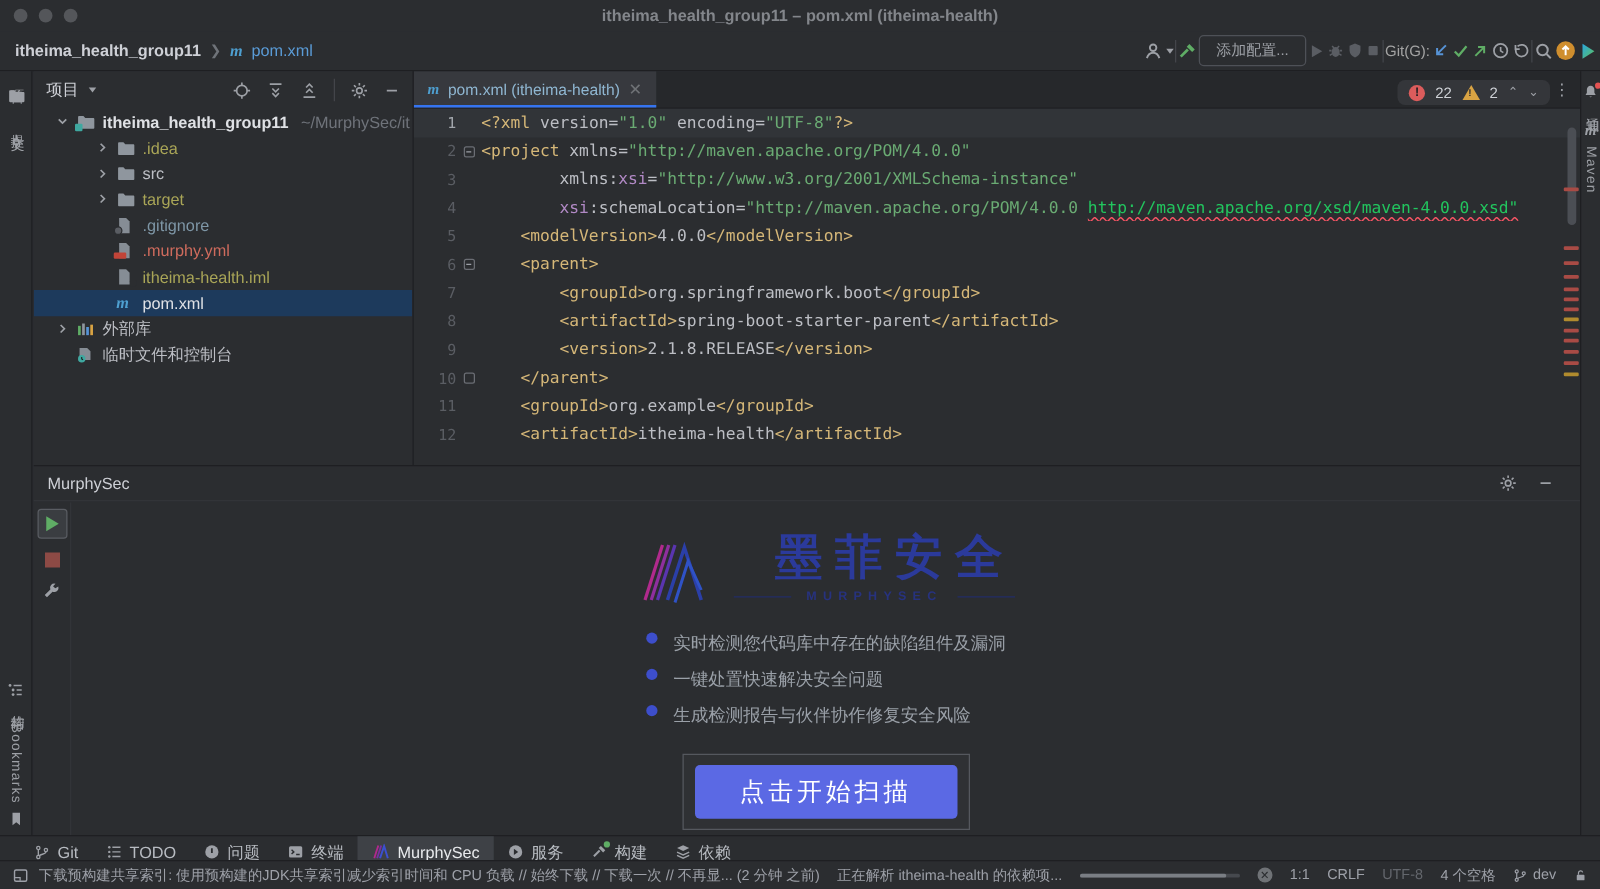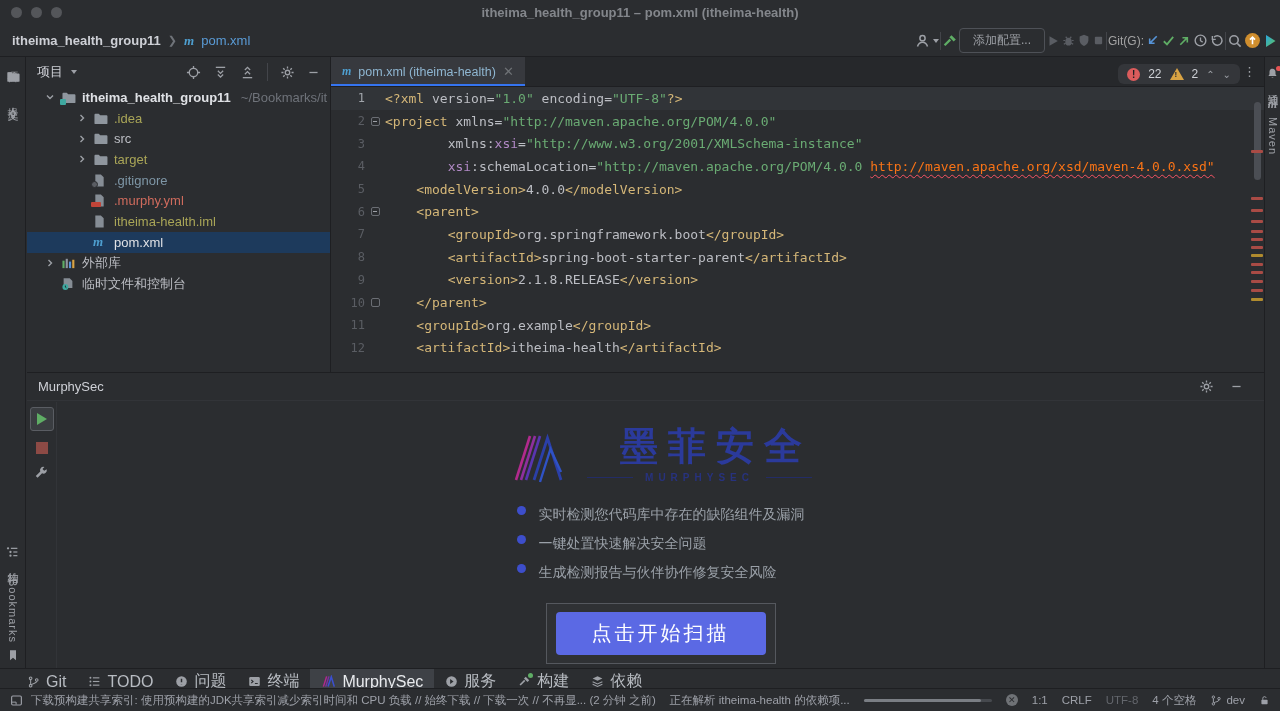--- a/index.html
+++ b/index.html
@@ -71,21 +71,21 @@
   .current .ln{color:#a1a5ab}
   .foldcol{width:20px;flex:none;display:flex;justify-content:center;align-items:center}
   .foldbox{width:9px;height:9px;border:1px solid #6b6e74;border-radius:2px;position:relative;background:#2b2d30}
   .foldbox.minus::after{content:'';position:absolute;left:1.5px;right:1.5px;top:3px;height:1px;background:#9da0a6}
   .tk-tag{color:#d5b778}
   .tk-attr{color:#bcbec4}
   .tk-str{color:#6aab73}
   .tk-ns{color:#b189c5}
   .tk-txt{color:#bcbec4}
   .tk-pln{color:#bcbec4}
-  .tk-strerr{color:#f97316;text-decoration:underline wavy #f75464 1px;text-underline-offset:3px}
+  .tk-strerr{color:#22c55e;text-decoration:underline wavy #f75464 1px;text-underline-offset:3px}
   .inspect{position:absolute;top:7px;right:24px;display:flex;align-items:center;gap:8px;background:#34363a;border-radius:6px;padding:3px 9px;font-size:12px;color:#cfd2d7;font-family:"Liberation Sans","DejaVu Sans",sans-serif}
   .insp-chev{color:#9da0a6;font-size:10px}
   .err-ico{width:13px;height:13px;border-radius:50%;background:#db5c5c;color:#1e1f22;font-weight:700;font-size:10px;display:flex;align-items:center;justify-content:center}
   .warn-ico{width:0;height:0;border-left:7px solid transparent;border-right:7px solid transparent;border-bottom:12px solid #d9a343;position:relative}
   .warn-ico::after{content:'!';position:absolute;left:-2px;top:2px;font-size:8px;font-weight:700;color:#2b2d30}
   .sb-thumb{position:absolute;right:3px;top:45px;width:7px;height:78px;border-radius:4px;background:#4b4e54}
   .mark{position:absolute;right:1px;width:12px;height:3px;border-radius:1px}
   .mark.r{background:#a94b45}
   .mark.y{background:#b08b2e}
 
@@ -104,21 +104,21 @@
   .brand-en-row{display:flex;align-items:center;gap:12px;margin-top:4px}
   .brand-en{font-size:10px;letter-spacing:5px;color:#27327e;font-weight:700}
   .brand-line{width:46px;height:1px;background:#232c66}
   .features{margin-top:22px;display:flex;flex-direction:column;gap:11px;font-size:14px;color:#9aa0a8}
   .feat{display:flex;gap:13px}
   .dot{width:9px;height:9px;border-radius:50%;background:#3d4ecb;flex:none}
   .scan-wrap{margin-top:21px;border:1px solid #55585e;padding:8px 9px;background:#2f3134}
   .scan-btn{background:#5b69e4;color:#fff;font-size:20px;padding:8px 36px;border-radius:4px;letter-spacing:3px;border:none}
 
   
-  .bottom-bar{position:absolute;left:0;right:0;top:668px;height:26px;border-top:1px solid #1e1f22;display:flex;align-items:center;padding-left:16px;font-size:16px;color:#b8bcc2;background:#2b2d30}
+  .bottom-bar{position:absolute;left:0;right:0;top:668px;height:26px;border-top:1px solid #1e1f22;display:flex;align-items:center;padding-left:16px;font-size:13px;color:#b8bcc2;background:#2b2d30}
   .btab{display:flex;align-items:center;gap:6px;padding:0 11px;height:26px}
   .btab.active{background:#3e4146;color:#e8eaed}
   .hammer-wrap{position:relative}
   .green-dot{position:absolute;right:-2px;top:-2px;width:5px;height:5px;border-radius:50%;background:#5fad65}
 
   
   .status{position:absolute;left:0;right:0;bottom:0;height:23px;border-top:1px solid #1e1f22;display:flex;align-items:center;font-size:11.5px;color:#9da0a8;padding:0 10px;gap:8px;background:#2b2d30;white-space:nowrap}
   .status-right{margin-left:auto;display:flex;align-items:center;gap:14px}
   .progress{width:128px;height:3px;border-radius:2px;background:#46494e;position:relative}
   .progress-fill{position:absolute;left:0;top:0;bottom:0;width:92%;background:#7a7e84;border-radius:2px}
@@ -298,21 +298,21 @@
             <path d="M2 3.5L5 6.5L8 3.5" fill="none" stroke="#9da0a6" stroke-width="1.4"></path>
           </svg>
         </span>
       <span class="ticon">
           <svg width="15" height="13" viewBox="0 0 16 14">
             <path d="M1.5 3c0-.6.4-1 1-1h3.6l1.6 1.6h6.8c.6 0 1 .4 1 1V12c0 .6-.4 1-1 1h-12c-.6 0-1-.4-1-1z" fill="#8f969e"></path>
           </svg>
           <span class="badge" style="left:-1px;bottom:-1px;width:6px;height:6px;background:#3fa8a0"></span>
         </span>
       <span class="t-root">itheima_health_group11</span>
-      <span class="t-path">~/Bookmarks/it</span>
+      <span class="t-path">~/MurphySec/it</span>
     </div>
     <div class="trow d1">
       <span class="chev">
           <svg width="10" height="10" viewBox="0 0 10 10">
             <path d="M3.5 2L6.5 5L3.5 8" fill="none" stroke="#9da0a6" stroke-width="1.4"></path>
           </svg>
         </span>
       <span class="ticon">
           <svg width="15" height="13" viewBox="0 0 16 14">
             <path d="M1.5 3c0-.6.4-1 1-1h3.6l1.6 1.6h6.8c.6 0 1 .4 1 1V12c0 .6-.4 1-1 1h-12c-.6 0-1-.4-1-1z" fill="#8f969e"></path>

